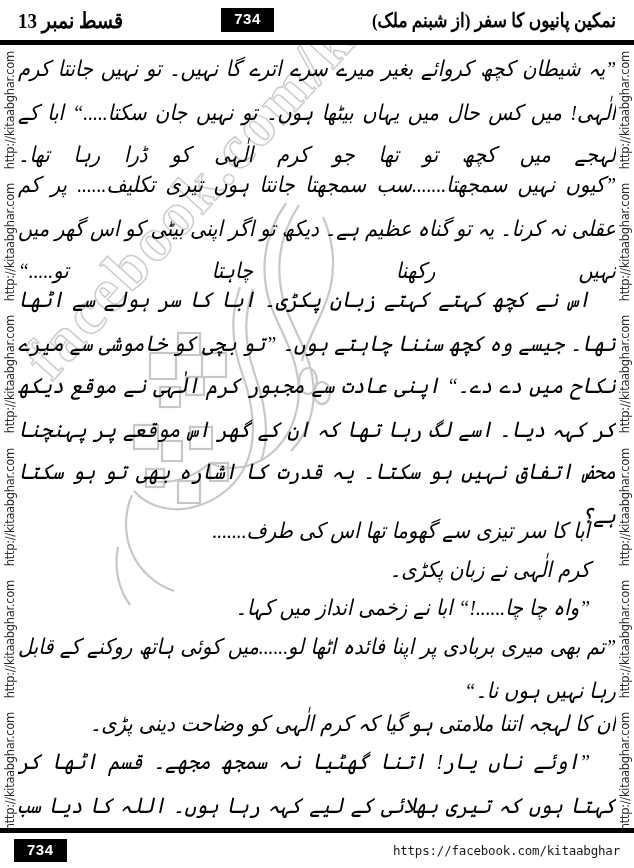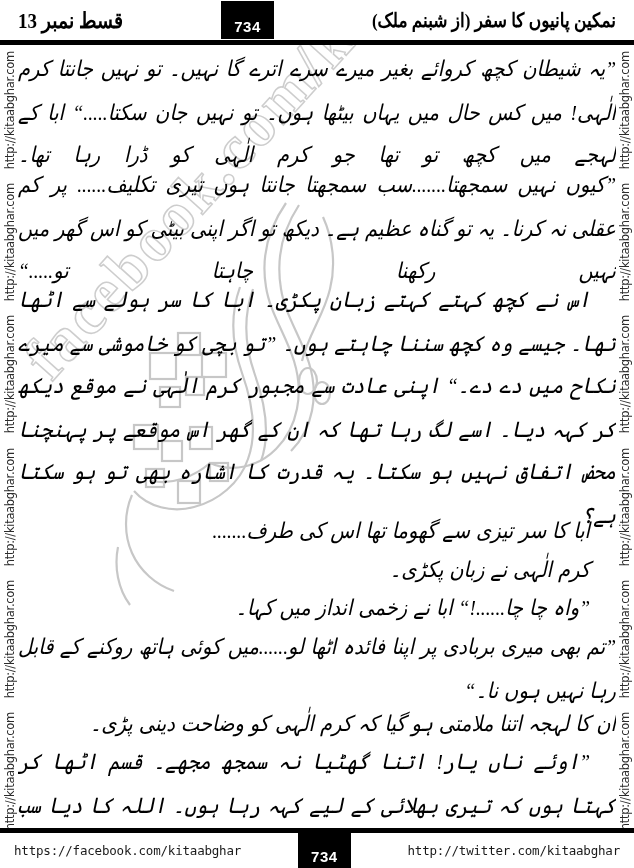--- a/index.html
+++ b/index.html
@@ -56,21 +56,21 @@
     white-space: nowrap;
     transform: scaleY(1.15);
   }
 
   .page-badge {
     background: #000000;
     color: #ffffff;
     font-family: "Liberation Sans", sans-serif;
     font-weight: bold;
     font-size: 15px;
-    padding: 18px 13px 4px 13px;
+    padding: 3px 13px 4px 13px;
     letter-spacing: 0.5px;
     line-height: 1.1;
     text-align: right;
   }
 
   #rule-top {
     position: absolute;
     top: 40px; left: 0;
     width: 634px;
     height: 5px;
@@ -287,18 +287,17 @@
     <p class="para blk last-right indent">کرم الٰہی نے زبان پکڑی۔</p>
     <p class="para blk last-right indent">”واہ چا چا......!“ ابا نے زخمی انداز میں کہا۔</p>
     <p class="para blk last-right">”تم بھی میری بربادی پر اپنا فائدہ اٹھا لو......میں کوئی ہاتھ روکنے کے قابل رہا نہیں ہوں نا۔“</p>
     <p class="para blk last-right">ان کا لہجہ اتنا ملامتی ہو گیا کہ کرم الٰہی کو وضاحت دینی پڑی۔</p>
     <p class="para blk indent">”اوئے ناں یار! اتنا گھٹیا نہ سمجھ مجھے۔ قسم اٹھا کر کہتا ہوں کہ تیری بھلائی کے لیے کہہ رہا ہوں۔ اللہ کا دیا سب کچھ ہے۔ زمینیں ہیں۔ عیش کرے گی......چاہے تو مجھ سے زمینیں لکھوا لے مگر زندہ تو رہے گی۔ کچھ ایسا ویسا ہو گیا تو لینے کے دینے پڑ سکتے ہیں۔“</p>
 
   </div>
 
   <div id="rule-bottom"></div>
   <div id="footer">
+    <span class="page-badge">734</span>
     <a class="ftr-url">https://facebook.com/kitaabghar</a>
-    <span class="page-badge">734</span>
-    <a class="ftr-url">http://twitter.com/kitaabghar</a>
   </div>
 
 </div>
 
 </body></html>

